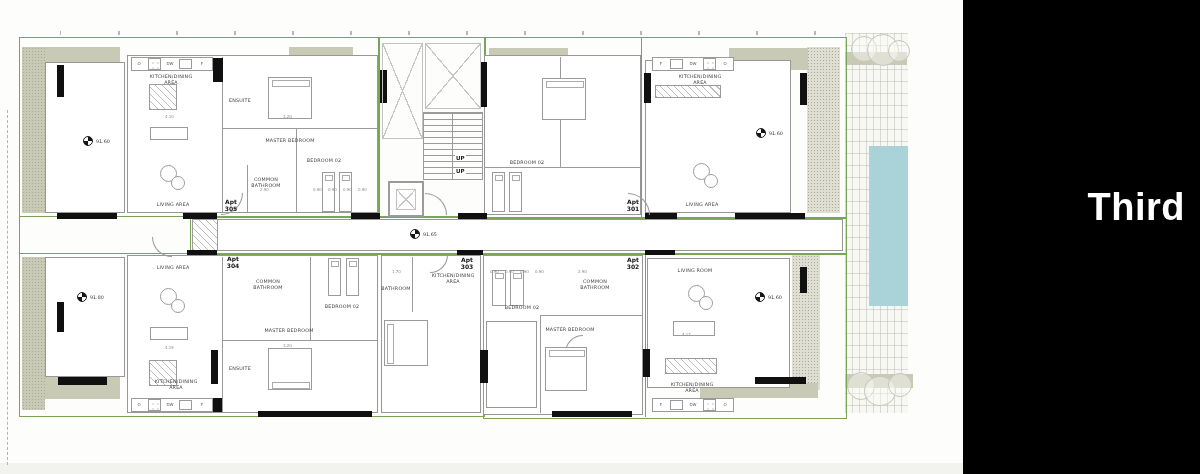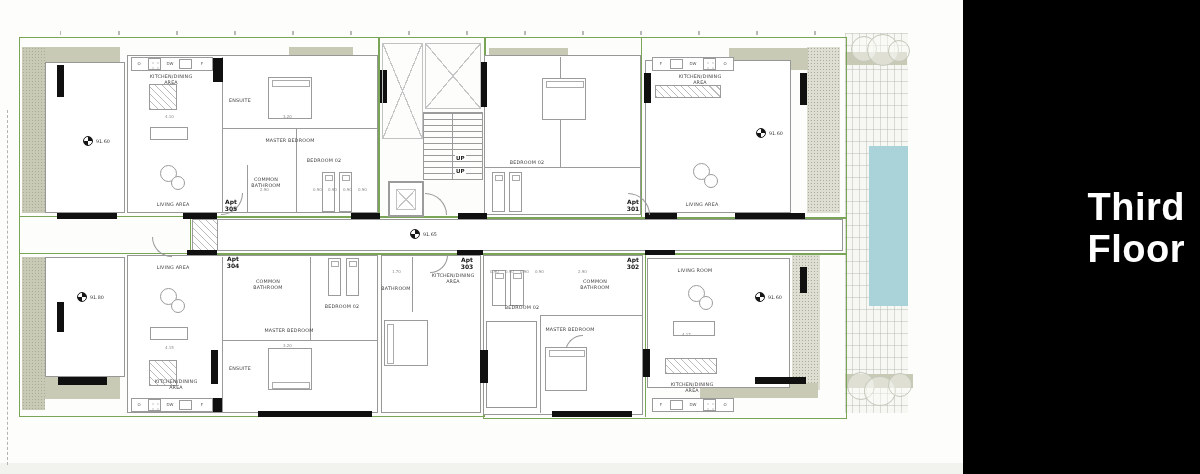--- a/index.html
+++ b/index.html
@@ -327,17 +327,16 @@
   <div class="a dim" style="left:578px;top:269px">2.90</div>
   <div class="a dim" style="left:490px;top:269px">0.90</div>
   <div class="a dim" style="left:505px;top:269px">0.90</div>
   <div class="a dim" style="left:520px;top:269px">0.90</div>
   <div class="a dim" style="left:535px;top:269px">0.90</div>
   <div class="a dim" style="left:682px;top:332px">4.17</div>
 
   <div class="a panel">
     <div class="panel-title">
       <div>Third</div>
-      <div>Floor</div>
     </div>
   </div>
 
 </div>
 
 </body></html>

